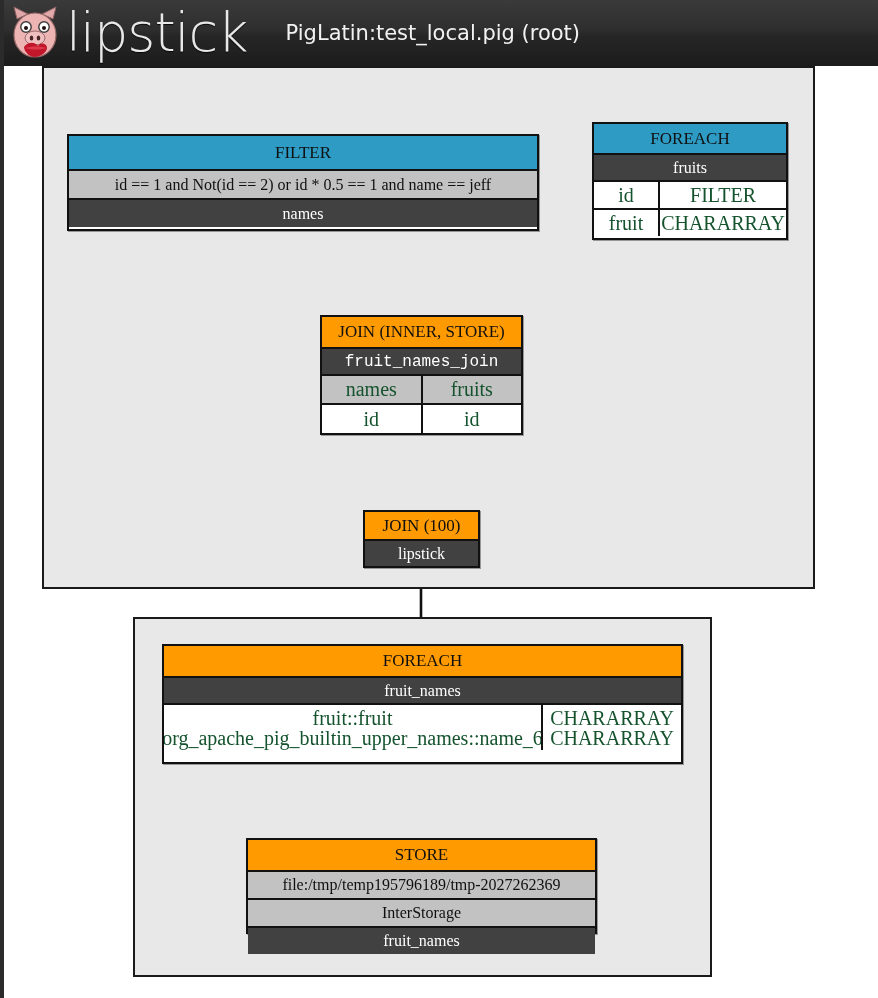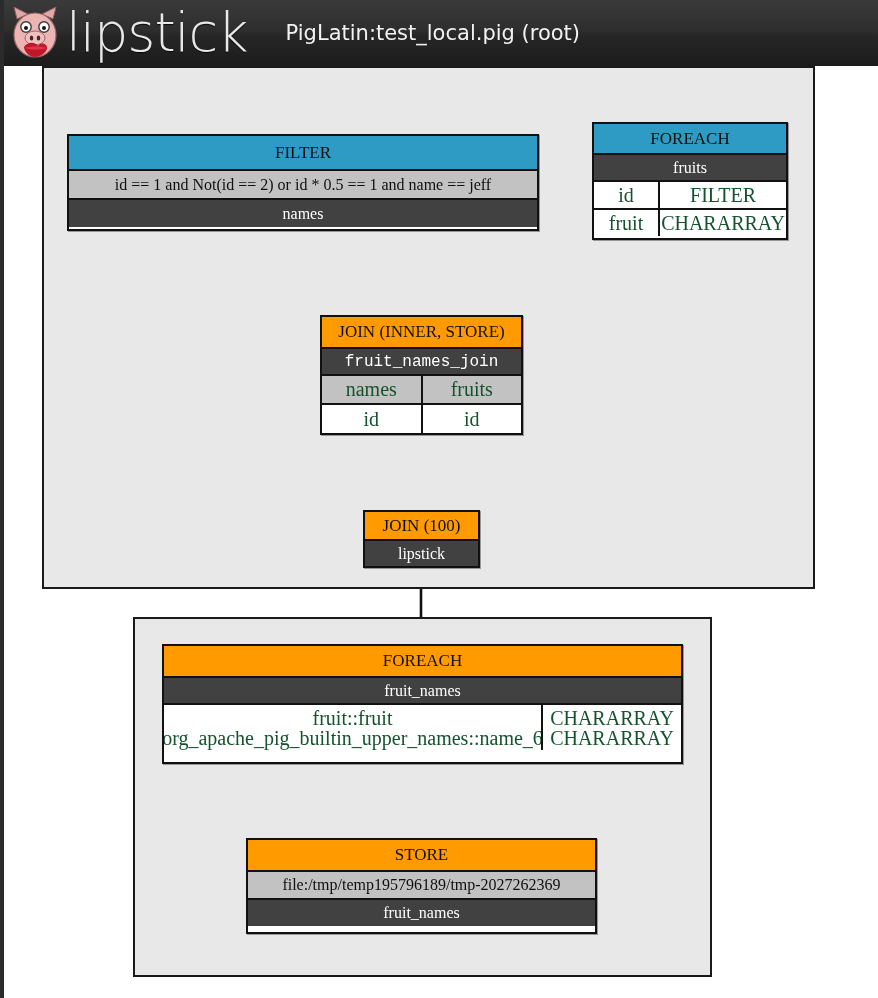--- a/index.html
+++ b/index.html
@@ -226,20 +226,21 @@
     </div>
     <div class="split" style="height:18px;align-items:flex-end;">
       <div class="cell white" style="flex:1;">org_apache_pig_builtin_upper_names::name_6</div>
       <div class="cell white" style="width:140px;">CHARARRAY</div>
     </div>
   </div>
 
   <div class="node" style="left:246px; top:838px; width:351px; height:96px;">
     <div class="row r-title orng" style="height:30px;">STORE</div>
     <div class="row r-gray" style="height:28px;">file:/tmp/temp195796189/tmp-2027262369</div>
+    <div class="row r-gray" style="height:28px;">InterStorage</div>
     <div class="row r-dark" style="height:28px;">fruit_names</div>
   </div>
 
 </div>
 
 <div class="header">
   <div class="logo-wrap">
     <div class="pig">
       <svg width="58" height="56" viewBox="0 0 58 56">
 

